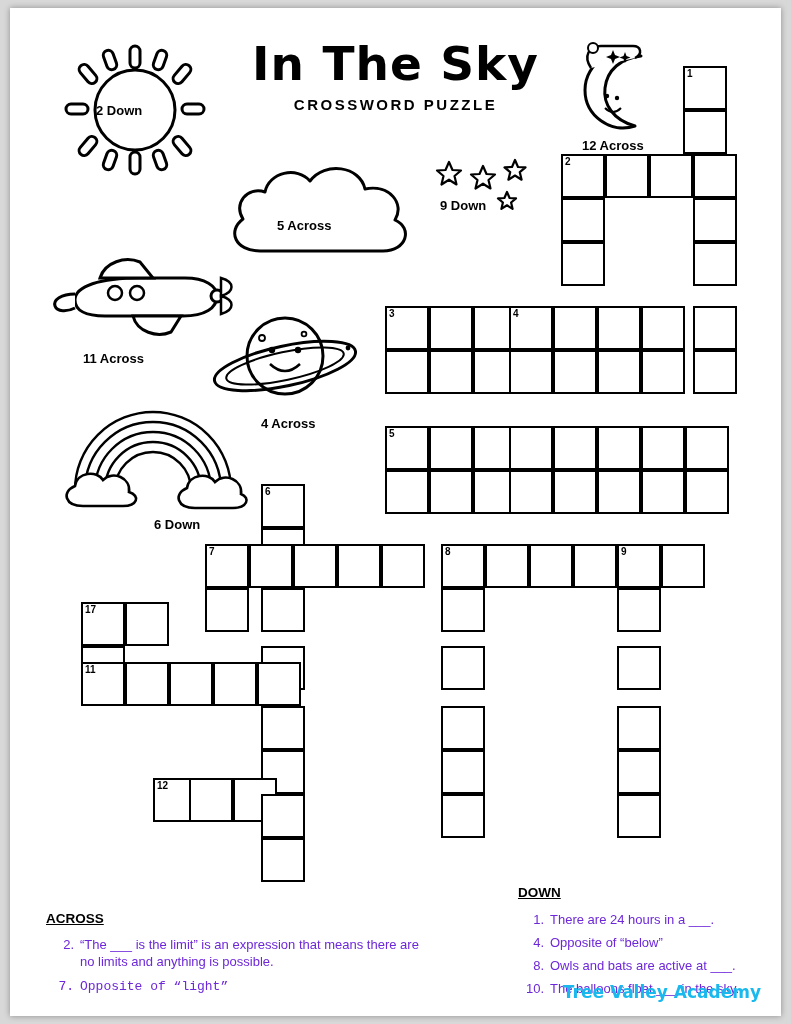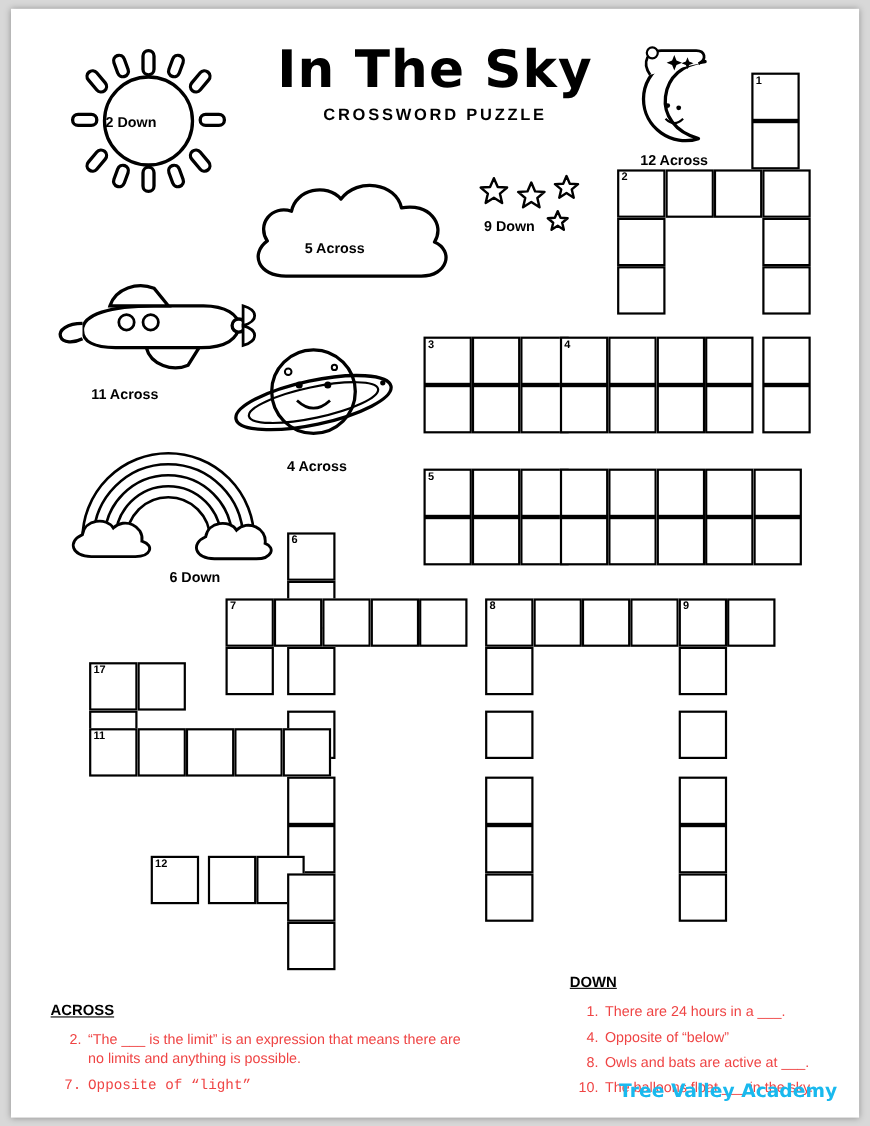--- a/index.html
+++ b/index.html
@@ -60,21 +60,21 @@
   .clue-head{
     position:absolute;
     font-size:13.5px;
     font-weight:bold;
     text-decoration:underline;
     color:#000;
   }
   .clue{
     position:absolute;
     font-size:13px;
-    color:#ef4444;
+    color:#6d28d9;
     line-height:17px;
   }
   .clue .n{display:inline-block;width:22px;text-align:right;margin-right:6px;}
   .clue .tx{display:inline;}
   .clue.multi{width:380px;}
   .clue.multi .tx{display:inline-block;width:340px;vertical-align:top;}
   .brand{
     position:absolute;
     right:20px;bottom:14px;
     font-size:17px;font-weight:bold;
@@ -267,21 +267,21 @@
       <div class="cell" style="left: 115px; top: 654px; width: 44px; height: 44px;"></div>
       <div class="cell" style="left: 159px; top: 654px; width: 44px; height: 44px;"></div>
       <div class="cell" style="left: 203px; top: 654px; width: 44px; height: 44px;"></div>
       <div class="cell" style="left: 247px; top: 654px; width: 44px; height: 44px;"></div>
       <div class="cell" style="left: 251px; top: 698px; width: 44px; height: 44px;"></div>
       <div class="cell" style="left: 431px; top: 698px; width: 44px; height: 44px;"></div>
       <div class="cell" style="left: 607px; top: 698px; width: 44px; height: 44px;"></div>
       <div class="cell" style="left: 251px; top: 742px; width: 44px; height: 44px;"></div>
       <div class="cell" style="left: 431px; top: 742px; width: 44px; height: 44px;"></div>
       <div class="cell" style="left: 607px; top: 742px; width: 44px; height: 44px;"></div>
-      <div class="cell" style="left: 127px; top: 770px; width: 44px; height: 44px;">
+      <div class="cell" style="left: 143px; top: 770px; width: 44px; height: 44px;">
         <span class="num">12</span>
       </div>
       <div class="cell" style="left: 179px; top: 770px; width: 44px; height: 44px;"></div>
       <div class="cell" style="left: 223px; top: 770px; width: 44px; height: 44px;"></div>
       <div class="cell" style="left: 251px; top: 786px; width: 44px; height: 44px;"></div>
       <div class="cell" style="left: 431px; top: 786px; width: 44px; height: 44px;"></div>
       <div class="cell" style="left: 607px; top: 786px; width: 44px; height: 44px;"></div>
       <div class="cell" style="left: 251px; top: 830px; width: 44px; height: 44px;"></div>
     </div>
 

